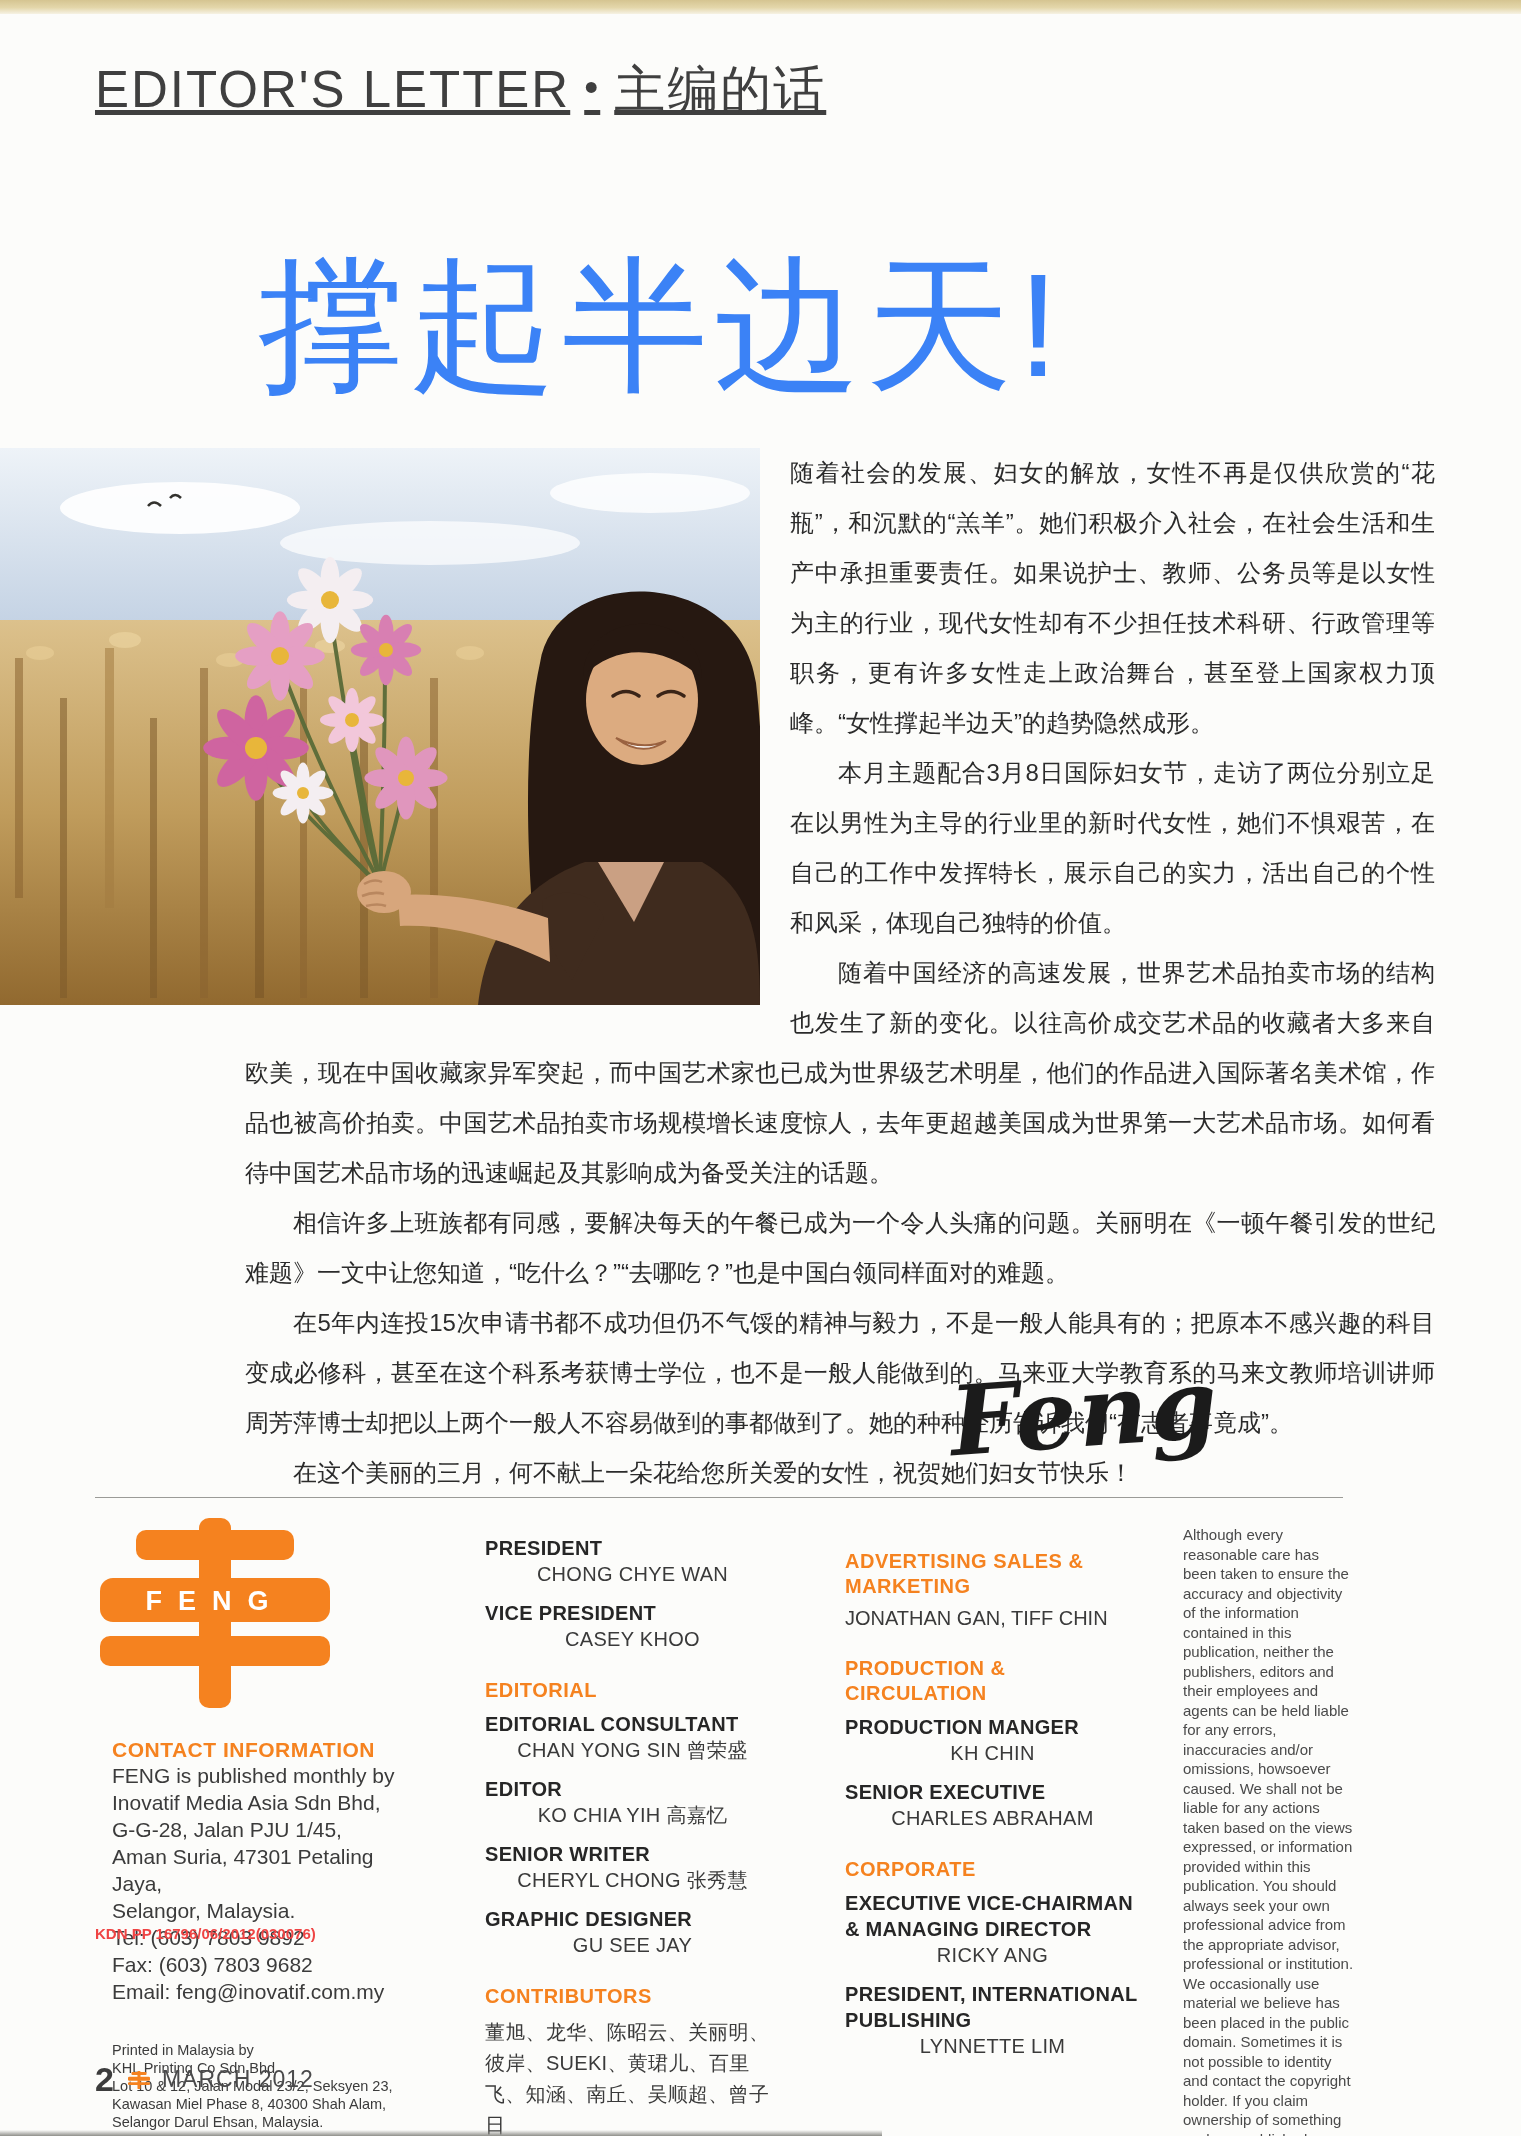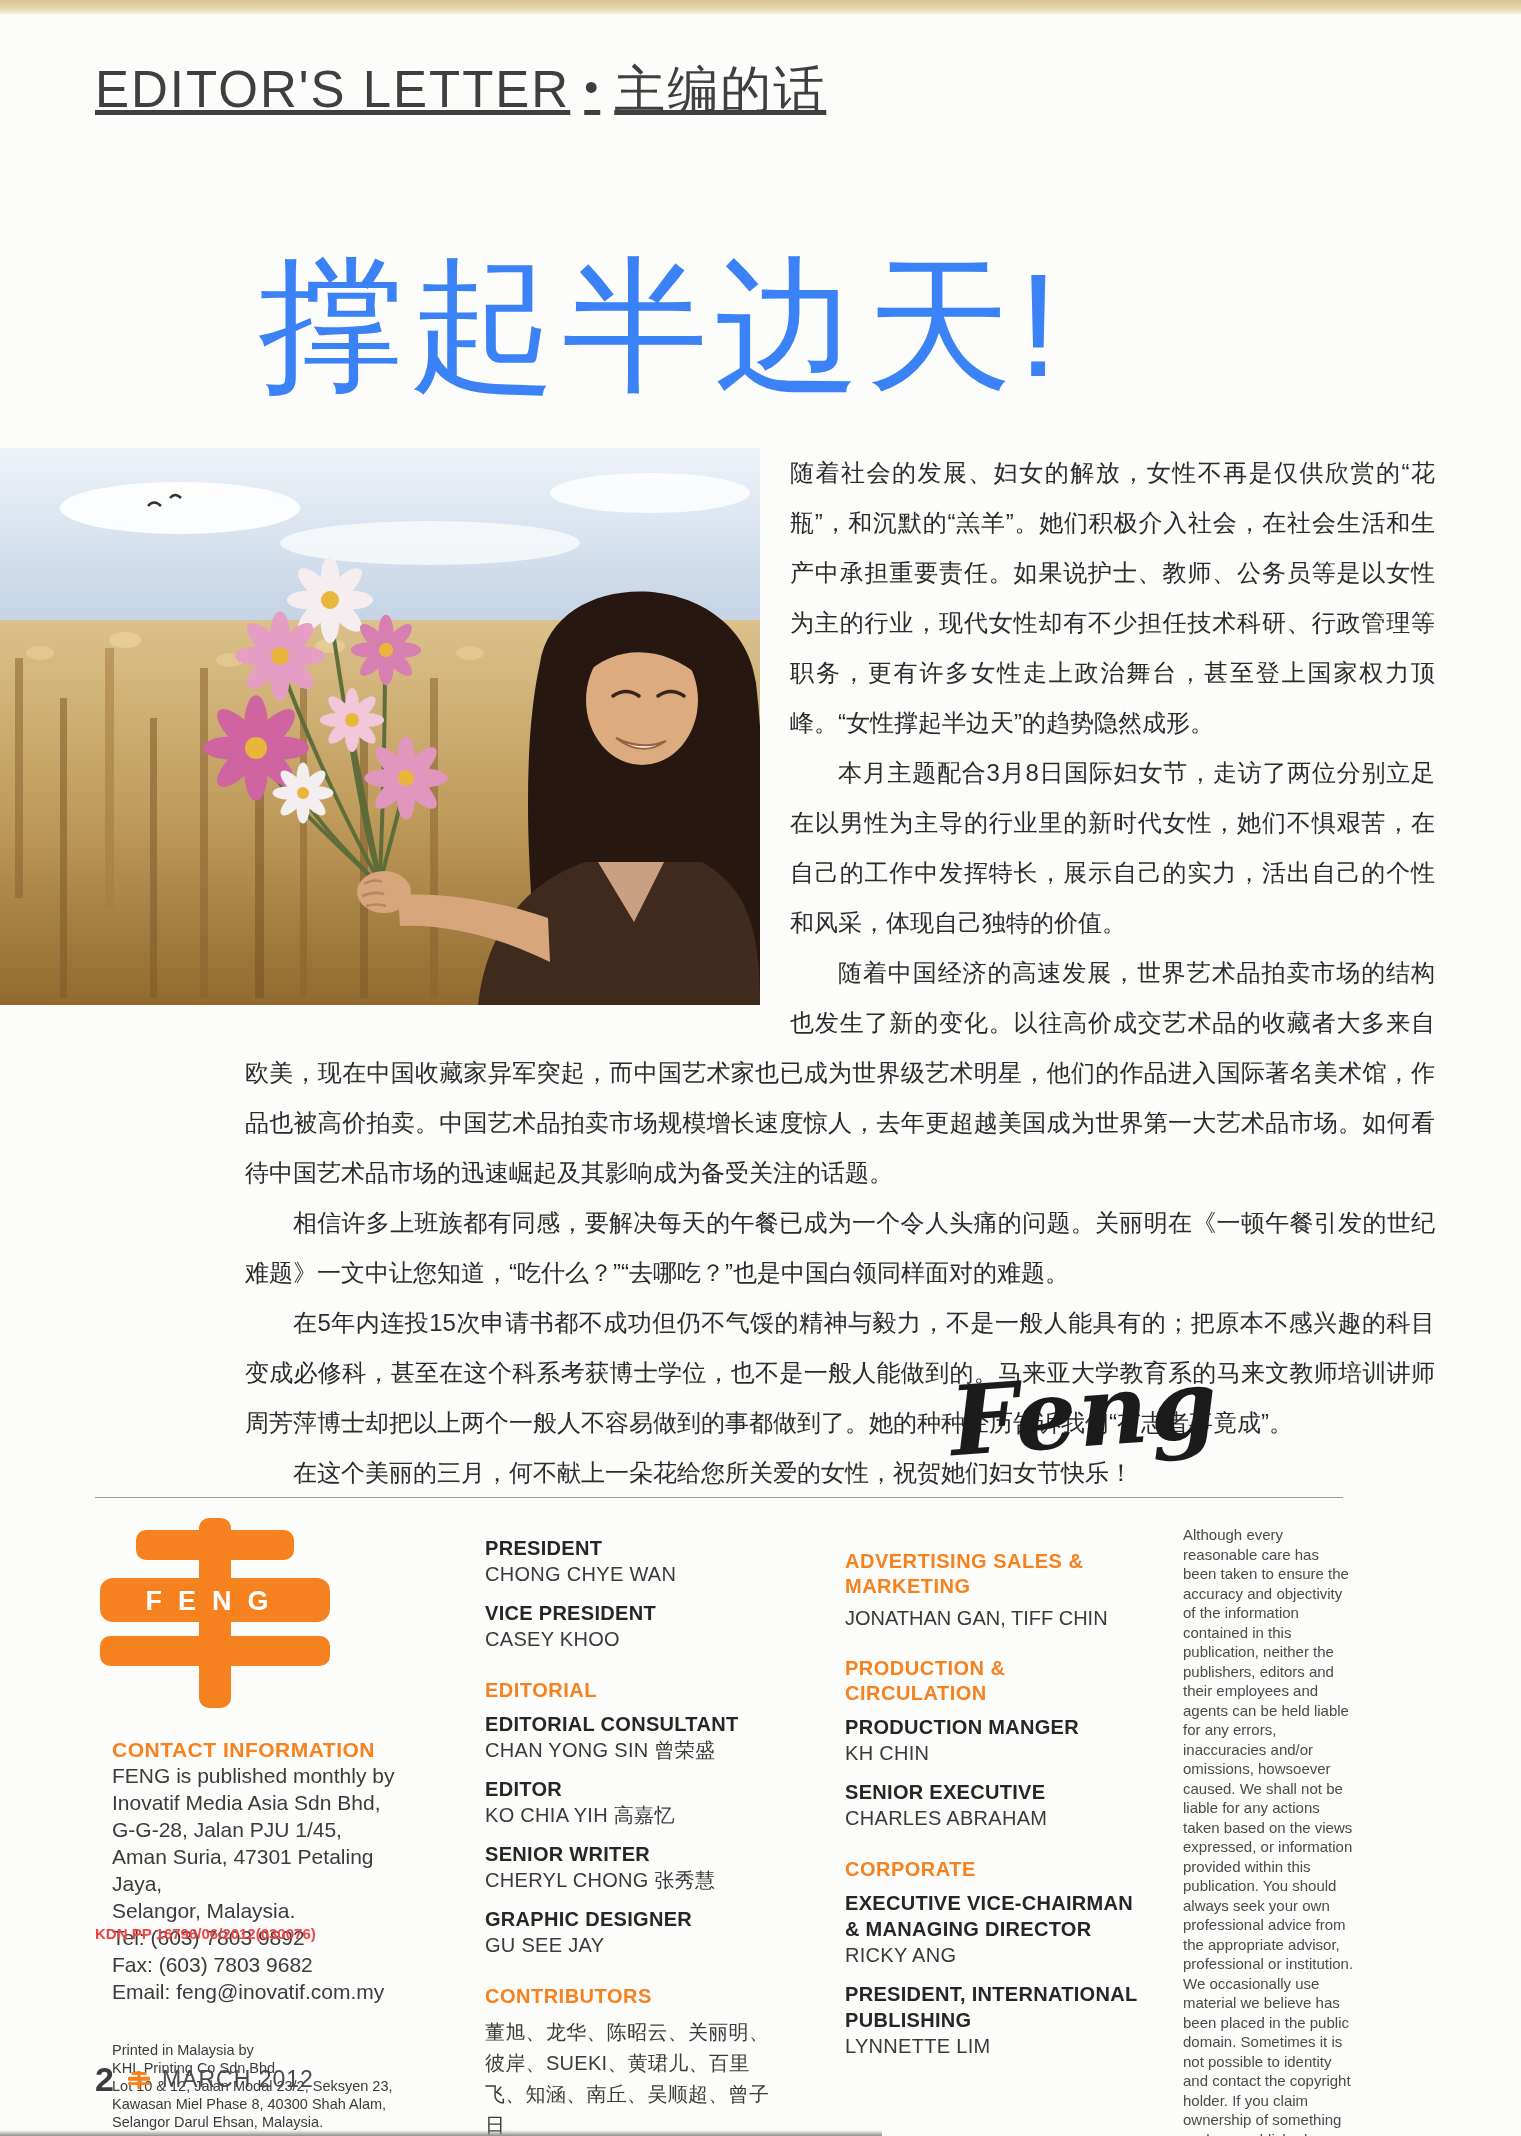--- a/index.html
+++ b/index.html
@@ -51,21 +51,21 @@
   .contact-line{font-size:21px;line-height:27px;color:#3b3b3b;}
   .printed{margin-top:36px;}
   .printed-line{font-size:14.5px;line-height:18px;color:#3b3b3b;}
   .kdn{position:absolute;left:95px;top:1925px;font-size:15px;font-weight:700;color:#ef4444;}
 
   .mast-col{position:absolute;font-size:20px;color:#3a3a3a;}
   .col-2{left:485px;top:1535px;width:295px;}
   .col-3{left:845px;top:1537px;width:295px;}
   .entry{margin-bottom:13px;}
   .entry .lab{font-weight:700;color:#262626;line-height:26px;letter-spacing:.3px;}
-  .entry .val{line-height:26px;letter-spacing:.3px;}
+  .entry .val{line-height:26px;letter-spacing:.3px;text-align:center;}
   .sec-header{color:#f5821f;font-weight:700;letter-spacing:.5px;line-height:25px;
     margin-top:26px;margin-bottom:8px;}
   .sec-header.first{margin-top:12px;}
   .names{line-height:31px;letter-spacing:.3px;}
 
   .col-disclaimer{position:absolute;left:1183px;top:1525px;width:172px;
     font-size:15px;line-height:19.5px;color:#4a4a4a;}
 
   
   .footer{position:absolute;left:95px;top:2060px;display:flex;align-items:center;}

